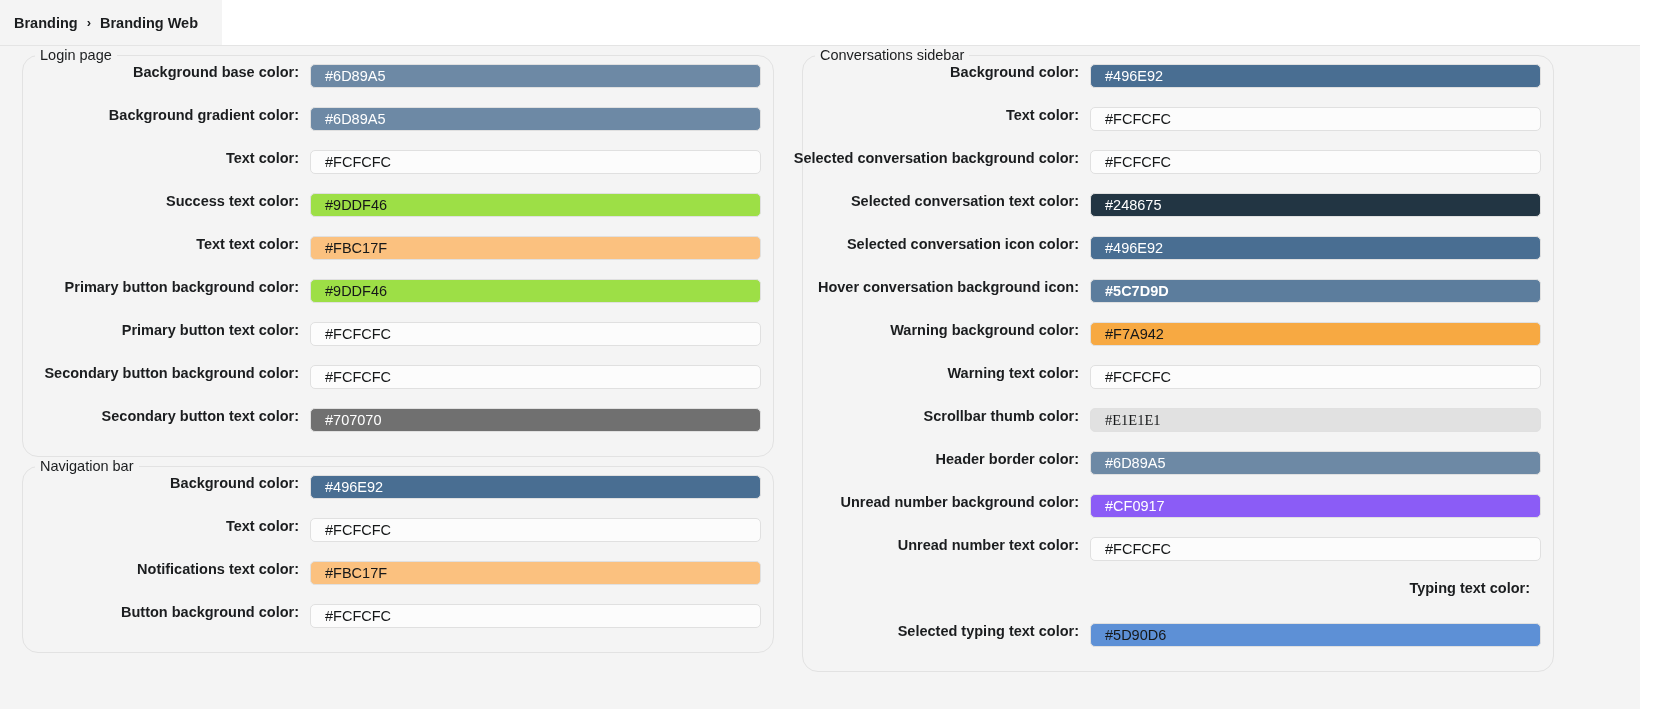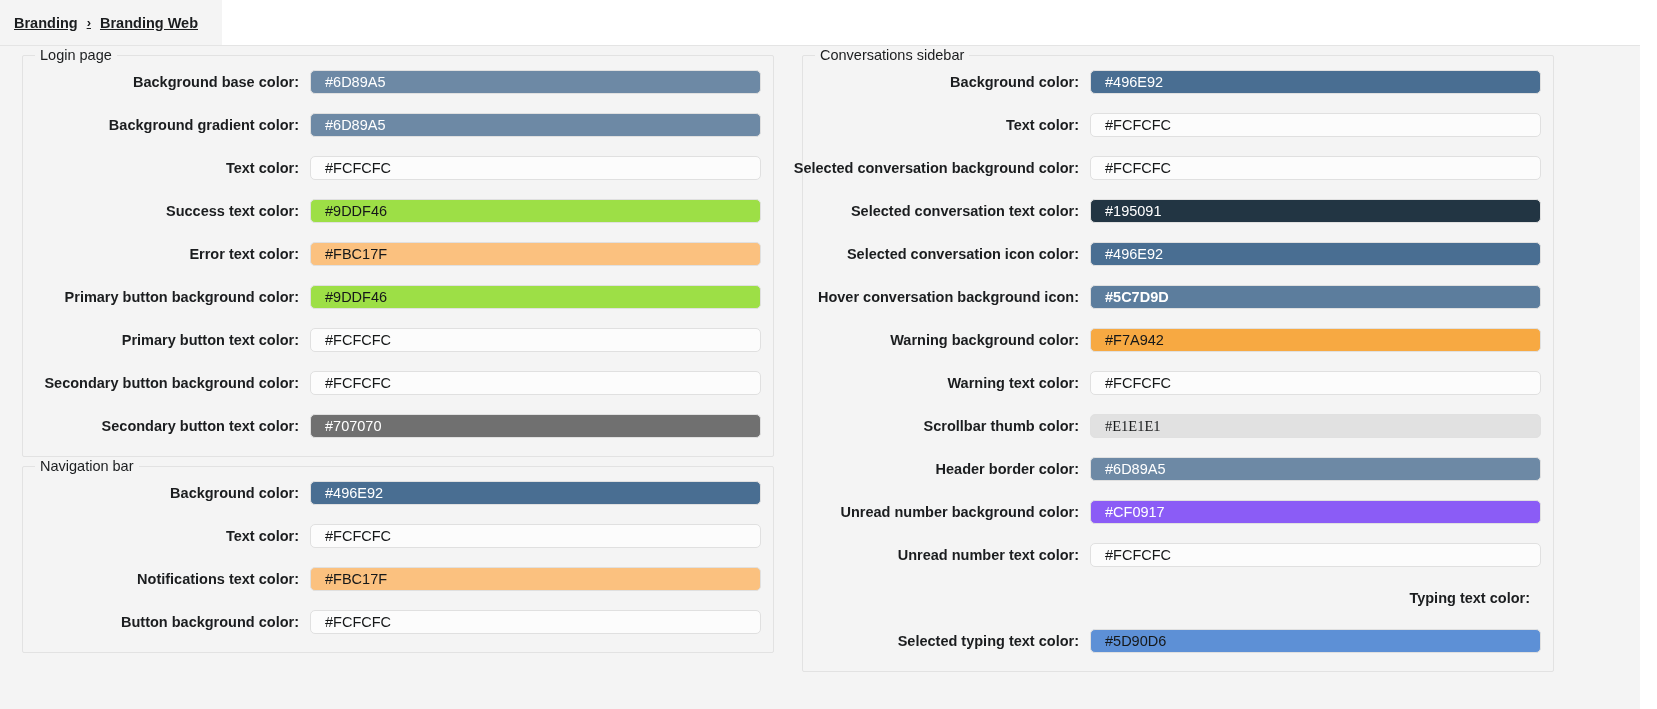--- a/index.html
+++ b/index.html
@@ -26,21 +26,20 @@
     height: 45px;
     padding: 0 24px 0 14px;
     background: #f4f4f4;
     display: flex;
     align-items: center;
     gap: 9px;
     font-size: 14.5px;
     font-weight: bold;
     color: #1b1d1f;
     white-space: nowrap;
-    text-decoration: underline;
   }
   #breadcrumb-tab .crumb { cursor: default; }
   #breadcrumb-tab .sep {
     font-weight: bold;
     font-size: 13px;
     color: #1b1d1f;
   }
 
   
   #content {
@@ -58,40 +57,40 @@
     width: 780px;
   }
   #col-left  { left: 8px; }
   #col-right { left: 788px; }
 
   
   .group {
     position: relative;
     margin: 9px 14px 0 14px;
     border: 1px solid #e2e2e2;
-    border-radius: 2px;
+    border-radius: 16px;
     padding: 8px 12px 10px 12px;
   }
   .group > .legend {
     position: absolute;
     top: -9px;
     left: 12px;
     padding: 0 5px;
     background: #f4f4f4;
     font-size: 14.5px;
     font-weight: normal;
     color: #1b1d1f;
     line-height: 17px;
     white-space: nowrap;
   }
 
   
   .row {
     display: flex;
-    align-items: center;
+    align-items: flex-start;
     justify-content: flex-end;
     height: 36px;
     margin-bottom: 7px;
   }
   .row:last-child { margin-bottom: 2px; }
 
   .row-label {
     font-size: 14.5px;
     font-weight: bold;
     color: #1b1d1f;
@@ -144,21 +143,21 @@
         </div>
         <div class="row">
           <div class="row-label">Text color:</div>
           <div class="field dark-text" style="background: rgb(252, 252, 252);">#FCFCFC</div>
         </div>
         <div class="row">
           <div class="row-label">Success text color:</div>
           <div class="field dark-text" style="background: rgb(157, 223, 70);">#9DDF46</div>
         </div>
         <div class="row">
-          <div class="row-label">Error text color:</div>
+          <div class="row-label">Text text color:</div>
           <div class="field dark-text" style="background: rgb(251, 193, 127);">#FBC17F</div>
         </div>
         <div class="row">
           <div class="row-label">Primary button background color:</div>
           <div class="field dark-text" style="background: rgb(157, 223, 70);">#9DDF46</div>
         </div>
         <div class="row">
           <div class="row-label">Primary button text color:</div>
           <div class="field dark-text" style="background: rgb(252, 252, 252);">#FCFCFC</div>
         </div>
@@ -201,21 +200,21 @@
         <div class="row">
           <div class="row-label">Text color:</div>
           <div class="field dark-text" style="background: rgb(252, 252, 252);">#FCFCFC</div>
         </div>
         <div class="row">
           <div class="row-label">Selected conversation background color:</div>
           <div class="field dark-text" style="background: rgb(252, 252, 252);">#FCFCFC</div>
         </div>
         <div class="row">
           <div class="row-label">Selected conversation text color:</div>
-          <div class="field light-text" style="background: rgb(34, 53, 67);">#195091</div>
+          <div class="field light-text" style="background: rgb(34, 53, 67);">#248675</div>
         </div>
         <div class="row">
           <div class="row-label">Selected conversation icon color:</div>
           <div class="field light-text" style="background: rgb(73, 110, 146);">#496E92</div>
         </div>
         <div class="row">
           <div class="row-label">Hover conversation background icon:</div>
           <div class="field light-text" style="background: rgb(92, 125, 157); font-weight: bold;">#5C7D9D</div>
         </div>
         <div class="row">

